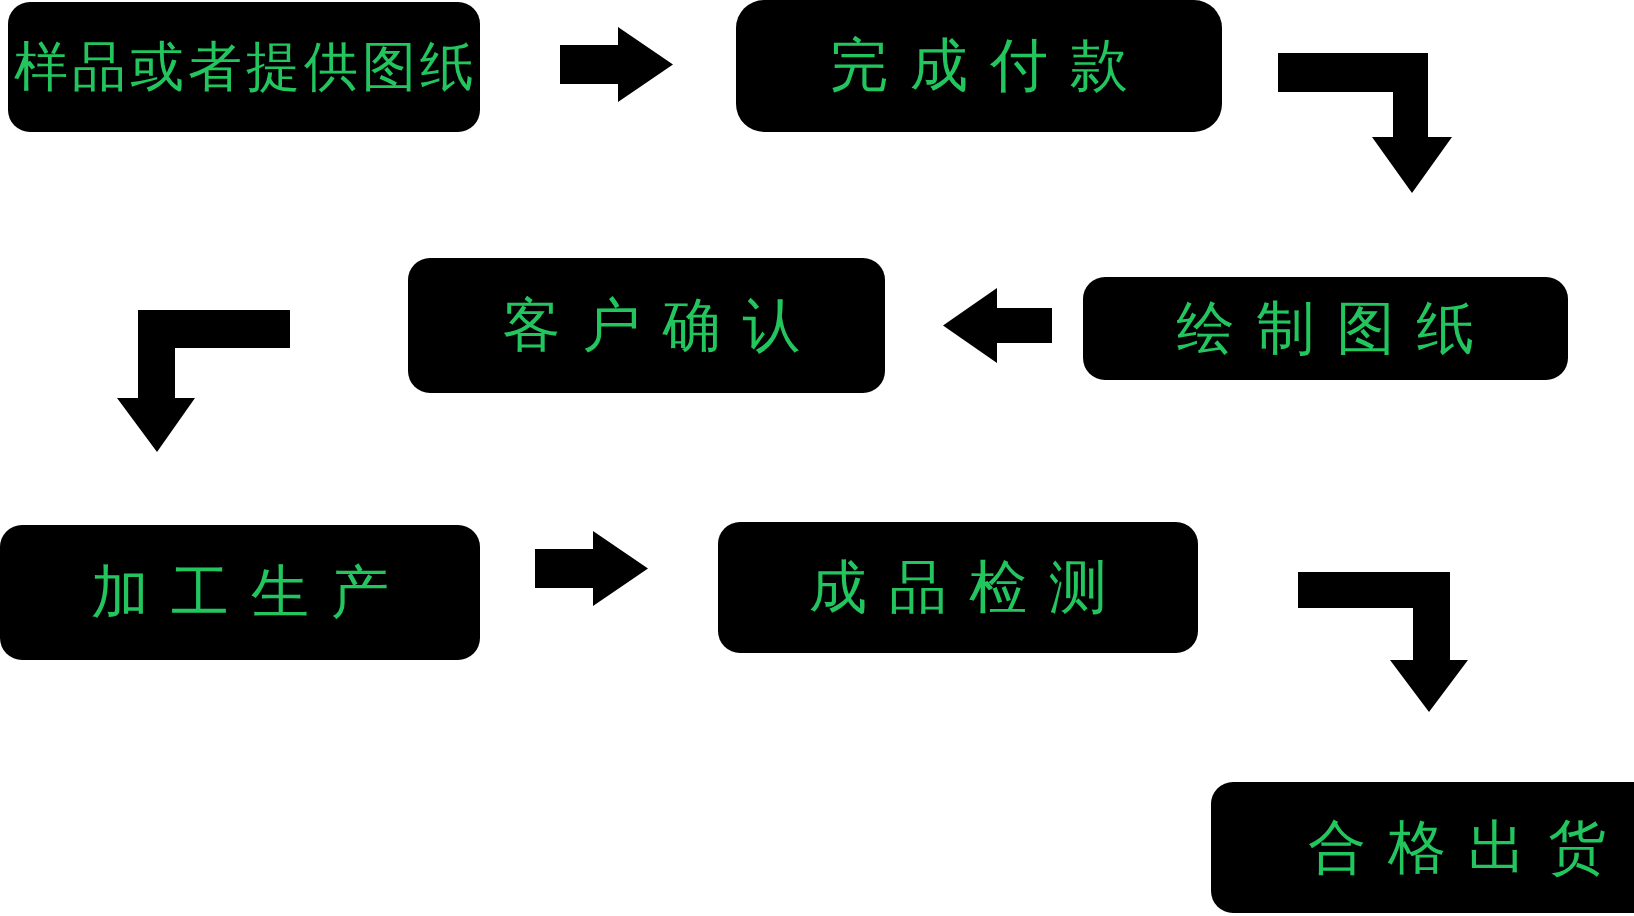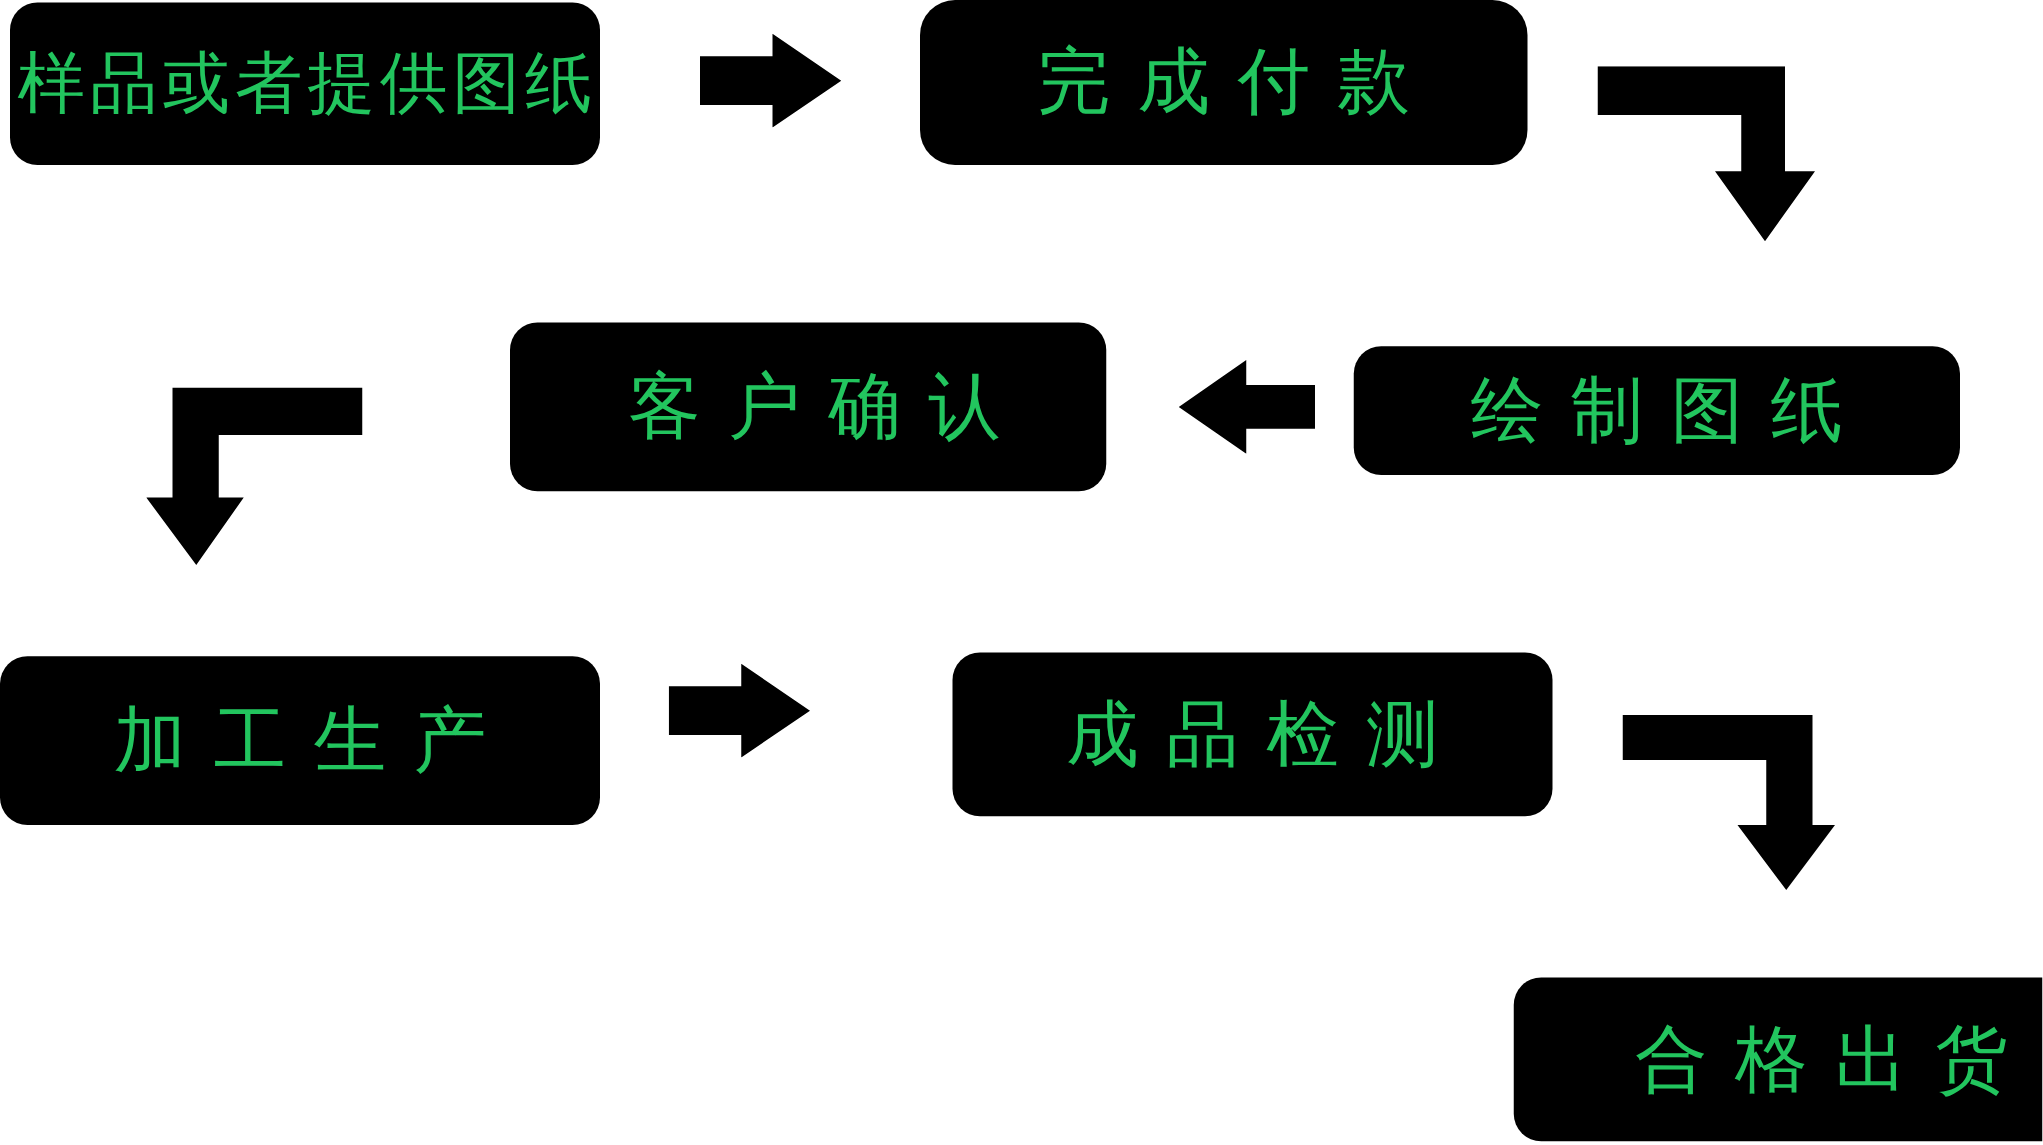--- a/index.html
+++ b/index.html
@@ -24,21 +24,21 @@
     padding-left: 22px; 
     box-sizing: border-box;
     white-space: nowrap;
     font-weight: 400;
   }
   .n1 { left: 8px;    top: 2px;   width: 472px; height: 130px; font-size: 54px; letter-spacing: 4px; padding-left: 4px; }
   .n2 { left: 736px;  top: 0px;   width: 486px; height: 132px; border-radius: 28px; }
   .n3 { left: 408px;  top: 258px; width: 477px; height: 135px; padding-left: 32px; }
   .n4 { left: 1083px; top: 257px; width: 485px; height: 103px; margin-top: 20px; }
   .n5 { left: 0px;    top: 525px; width: 480px; height: 135px; }
-  .n6 { left: 718px;  top: 522px; width: 480px; height: 131px; margin-left: 44px; }
+  .n6 { left: 718px;  top: 522px; width: 480px; height: 131px; }
   .n7 { left: 1211px; top: 782px; width: 492px; height: 131px; }
 
   .arrow { position: absolute; line-height: 0; }
   .arrow svg { display: block; }
   .arrow polygon { fill: #000000; }
   .a1 { left: 560px;  top: 27px;  }
   .a2 { left: 1278px; top: 53px;  }
   .a3 { left: 943px;  top: 288px; }
   .a4 { left: 117px;  top: 310px; }
   .a5 { left: 535px;  top: 531px; }

